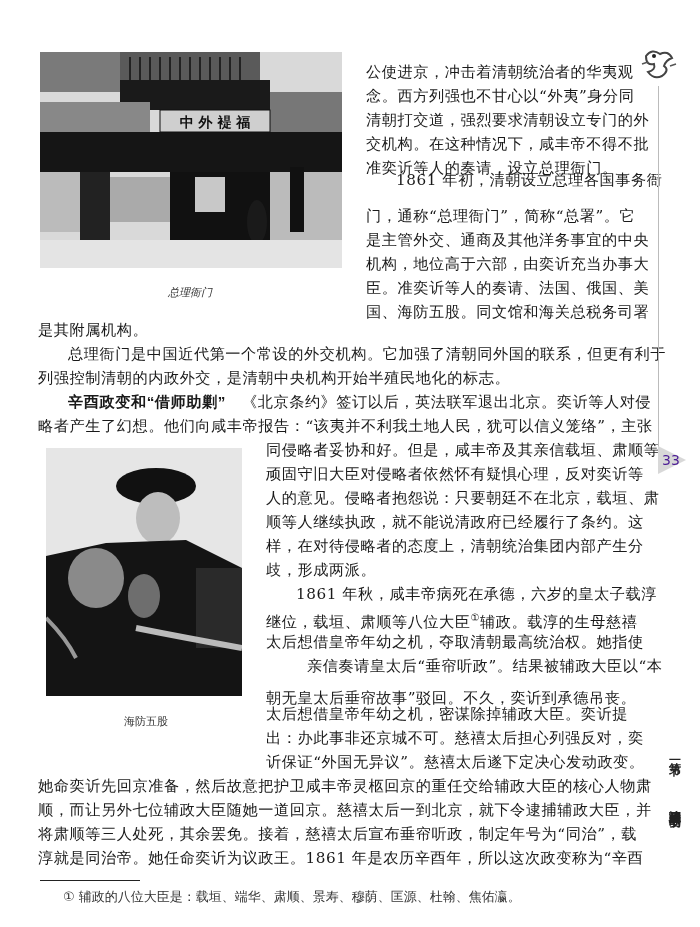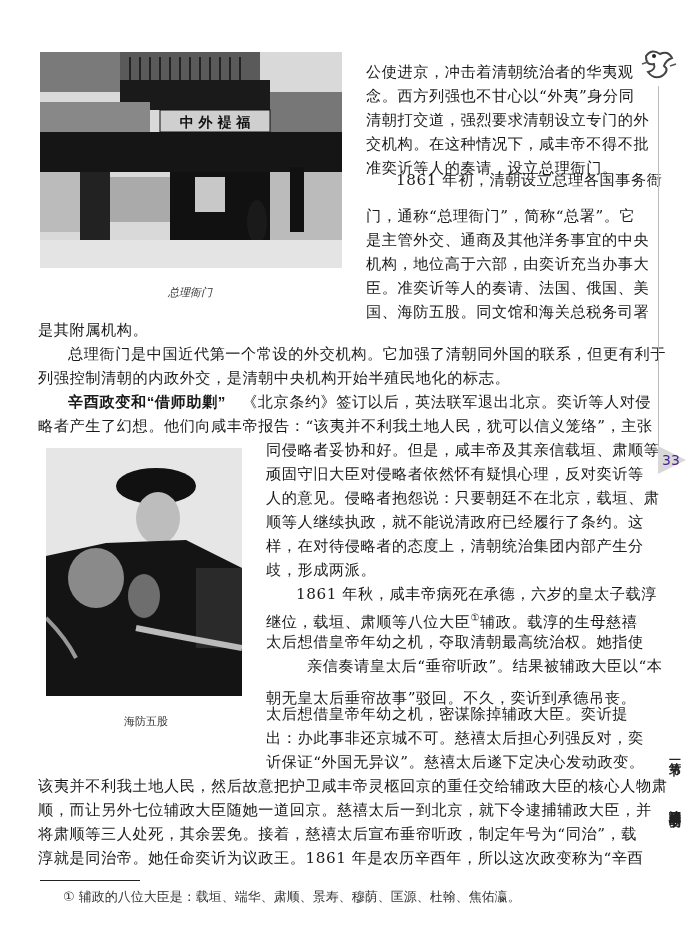--- a/index.html
+++ b/index.html
@@ -109,21 +109,21 @@
   <div class="line" style="left:266px; top:608px;">
     <span>继位，载垣、肃顺等八位大臣</span><span class="sup">①</span><span>辅政。载淳的生母慈禧</span>
   </div>
   <div class="line" style="left:266px; top:632px;">太后想借皇帝年幼之机，夺取清朝最高统治权。她指使</div>
   <div class="line" style="left:266px; top:656px;margin-left:41px;">亲信奏请皇太后“垂帘听政”。结果被辅政大臣以“本</div>
   <div class="line" style="left:266px; top:680px;margin-top:8px;">朝无皇太后垂帘故事”驳回。不久，奕䜣到承德吊丧。</div>
   <div class="line" style="left:266px; top:704px;">太后想借皇帝年幼之机，密谋除掉辅政大臣。奕䜣提</div>
   <div class="line" style="left:266px; top:728px;">出：办此事非还京城不可。慈禧太后担心列强反对，奕</div>
   <div class="line" style="left:266px; top:752px;">䜣保证“外国无异议”。慈禧太后遂下定决心发动政变。</div>
 
-  <div class="line" style="left:38px; top:776px;">该夷并不利我土地人民，然后故意把护卫咸丰帝灵柩回京的重任交给辅政大臣的核心人物肃</div>
+  <div class="line" style="left:38px; top:776px;">她命奕䜣先回京准备，然后故意把护卫咸丰帝灵柩回京的重任交给辅政大臣的核心人物肃</div>
   <div class="line" style="left:38px; top:800px;">顺，而让另外七位辅政大臣随她一道回京。慈禧太后一到北京，就下令逮捕辅政大臣，并</div>
   <div class="line" style="left:38px; top:824px;">将肃顺等三人处死，其余罢免。接着，慈禧太后宣布垂帘听政，制定年号为“同治”，载</div>
   <div class="line" style="left:38px; top:848px;">淳就是同治帝。她任命奕䜣为议政王。1861 年是农历辛酉年，所以这次政变称为“辛酉</div>
 
   <div class="footnote-rule" style="top:880px;"></div>
   <div class="footnote" style="top:888px;">① 辅政的八位大臣是：载垣、端华、肃顺、景寿、穆荫、匡源、杜翰、焦佑瀛。</div>
 
   <div style="position:absolute; left:640px; top:46px; width:40px; height:36px;">
     <svg width="40" height="36" viewBox="0 0 40 36">
       <path d="M6 10 Q12 2 20 8 Q28 4 32 12 Q26 14 24 20 Q30 24 22 30 Q14 34 8 26 Q16 24 14 18 Q6 20 6 10 Z" fill="none" stroke="#444" stroke-width="2"></path>

